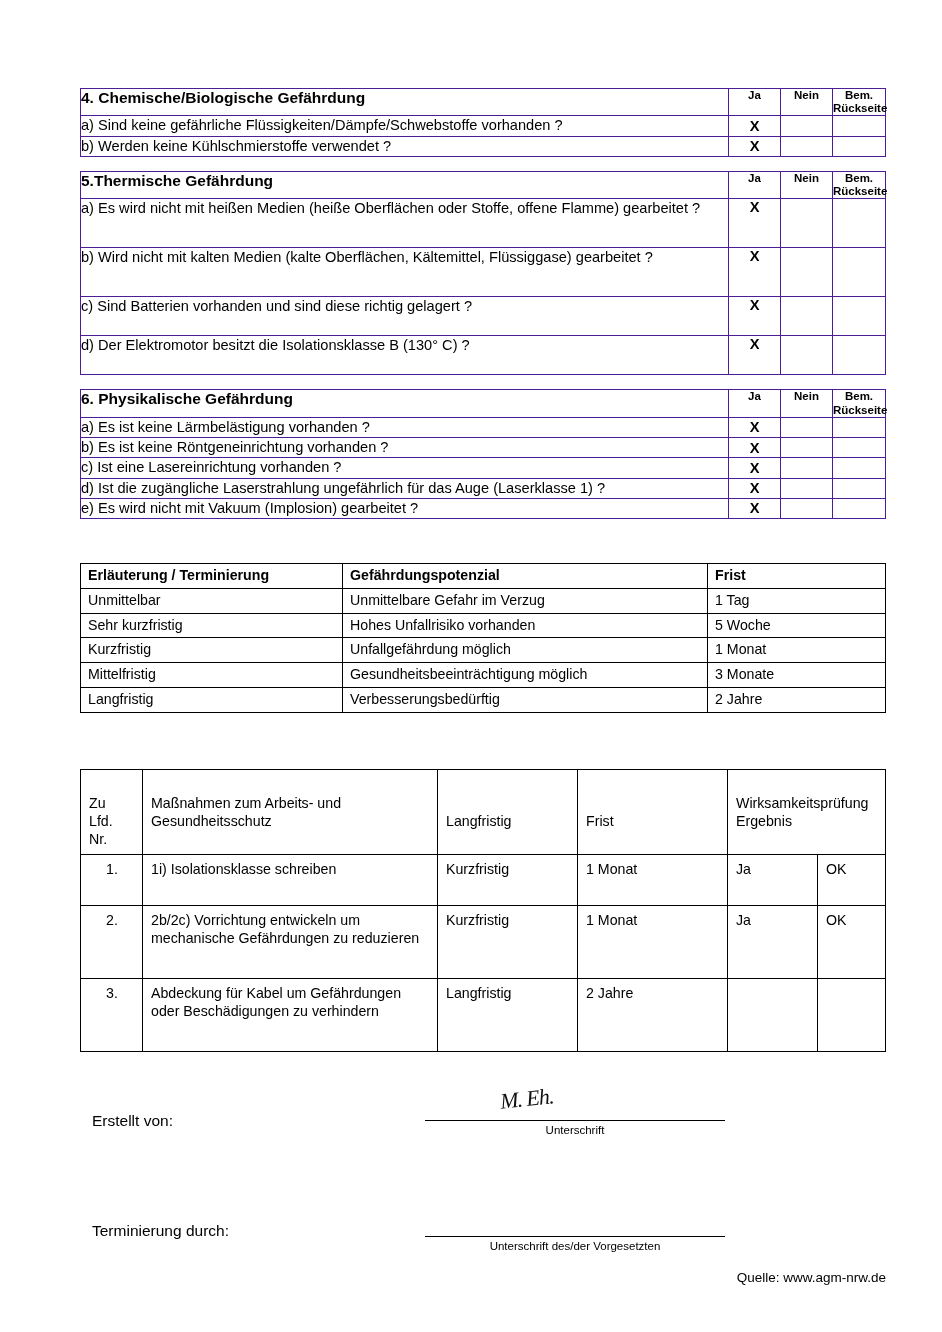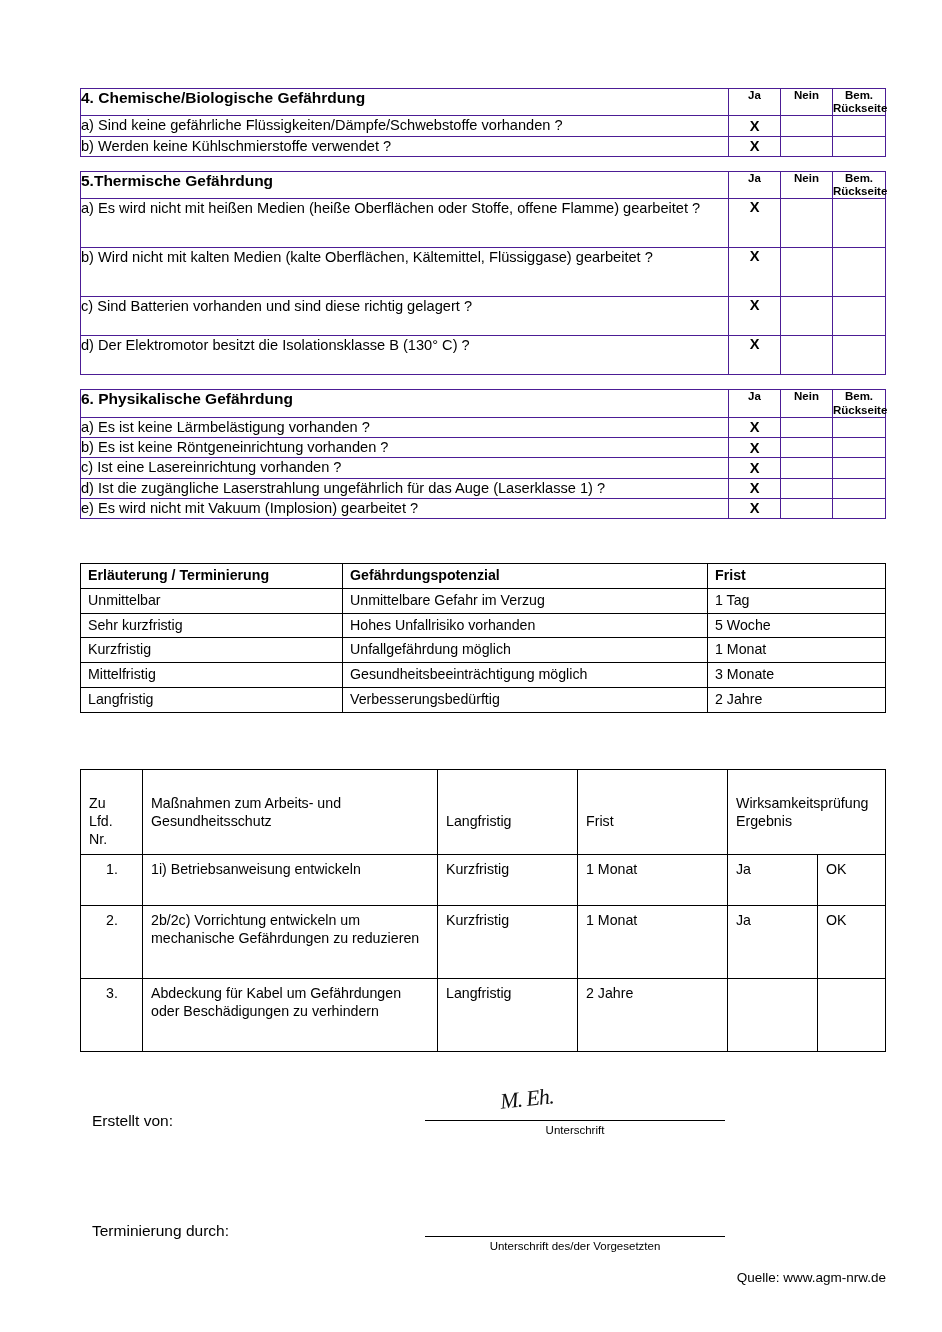--- a/index.html
+++ b/index.html
@@ -363,21 +363,21 @@
           </td>
           <td class="head" style="vertical-align:middle">Langfristig</td>
           <td class="head" style="vertical-align:middle">Frist</td>
           <td class="head" colspan="2">
             <div>Wirksamkeitsprüfung</div>
             <div>Ergebnis</div>
           </td>
         </tr>
         <tr class="mrow">
           <td class="num">1.</td>
-          <td>1i) Betriebsanweisung entwickeln</td>
+          <td>1i) Isolationsklasse schreiben</td>
           <td>Kurzfristig</td>
           <td>1 Monat</td>
           <td>Ja</td>
           <td>OK</td>
         </tr>
         <tr class="mrow2">
           <td class="num">2.</td>
           <td>2b/2c) Vorrichtung entwickeln um mechanische Gefährdungen zu reduzieren</td>
           <td>Kurzfristig</td>
           <td>1 Monat</td>

